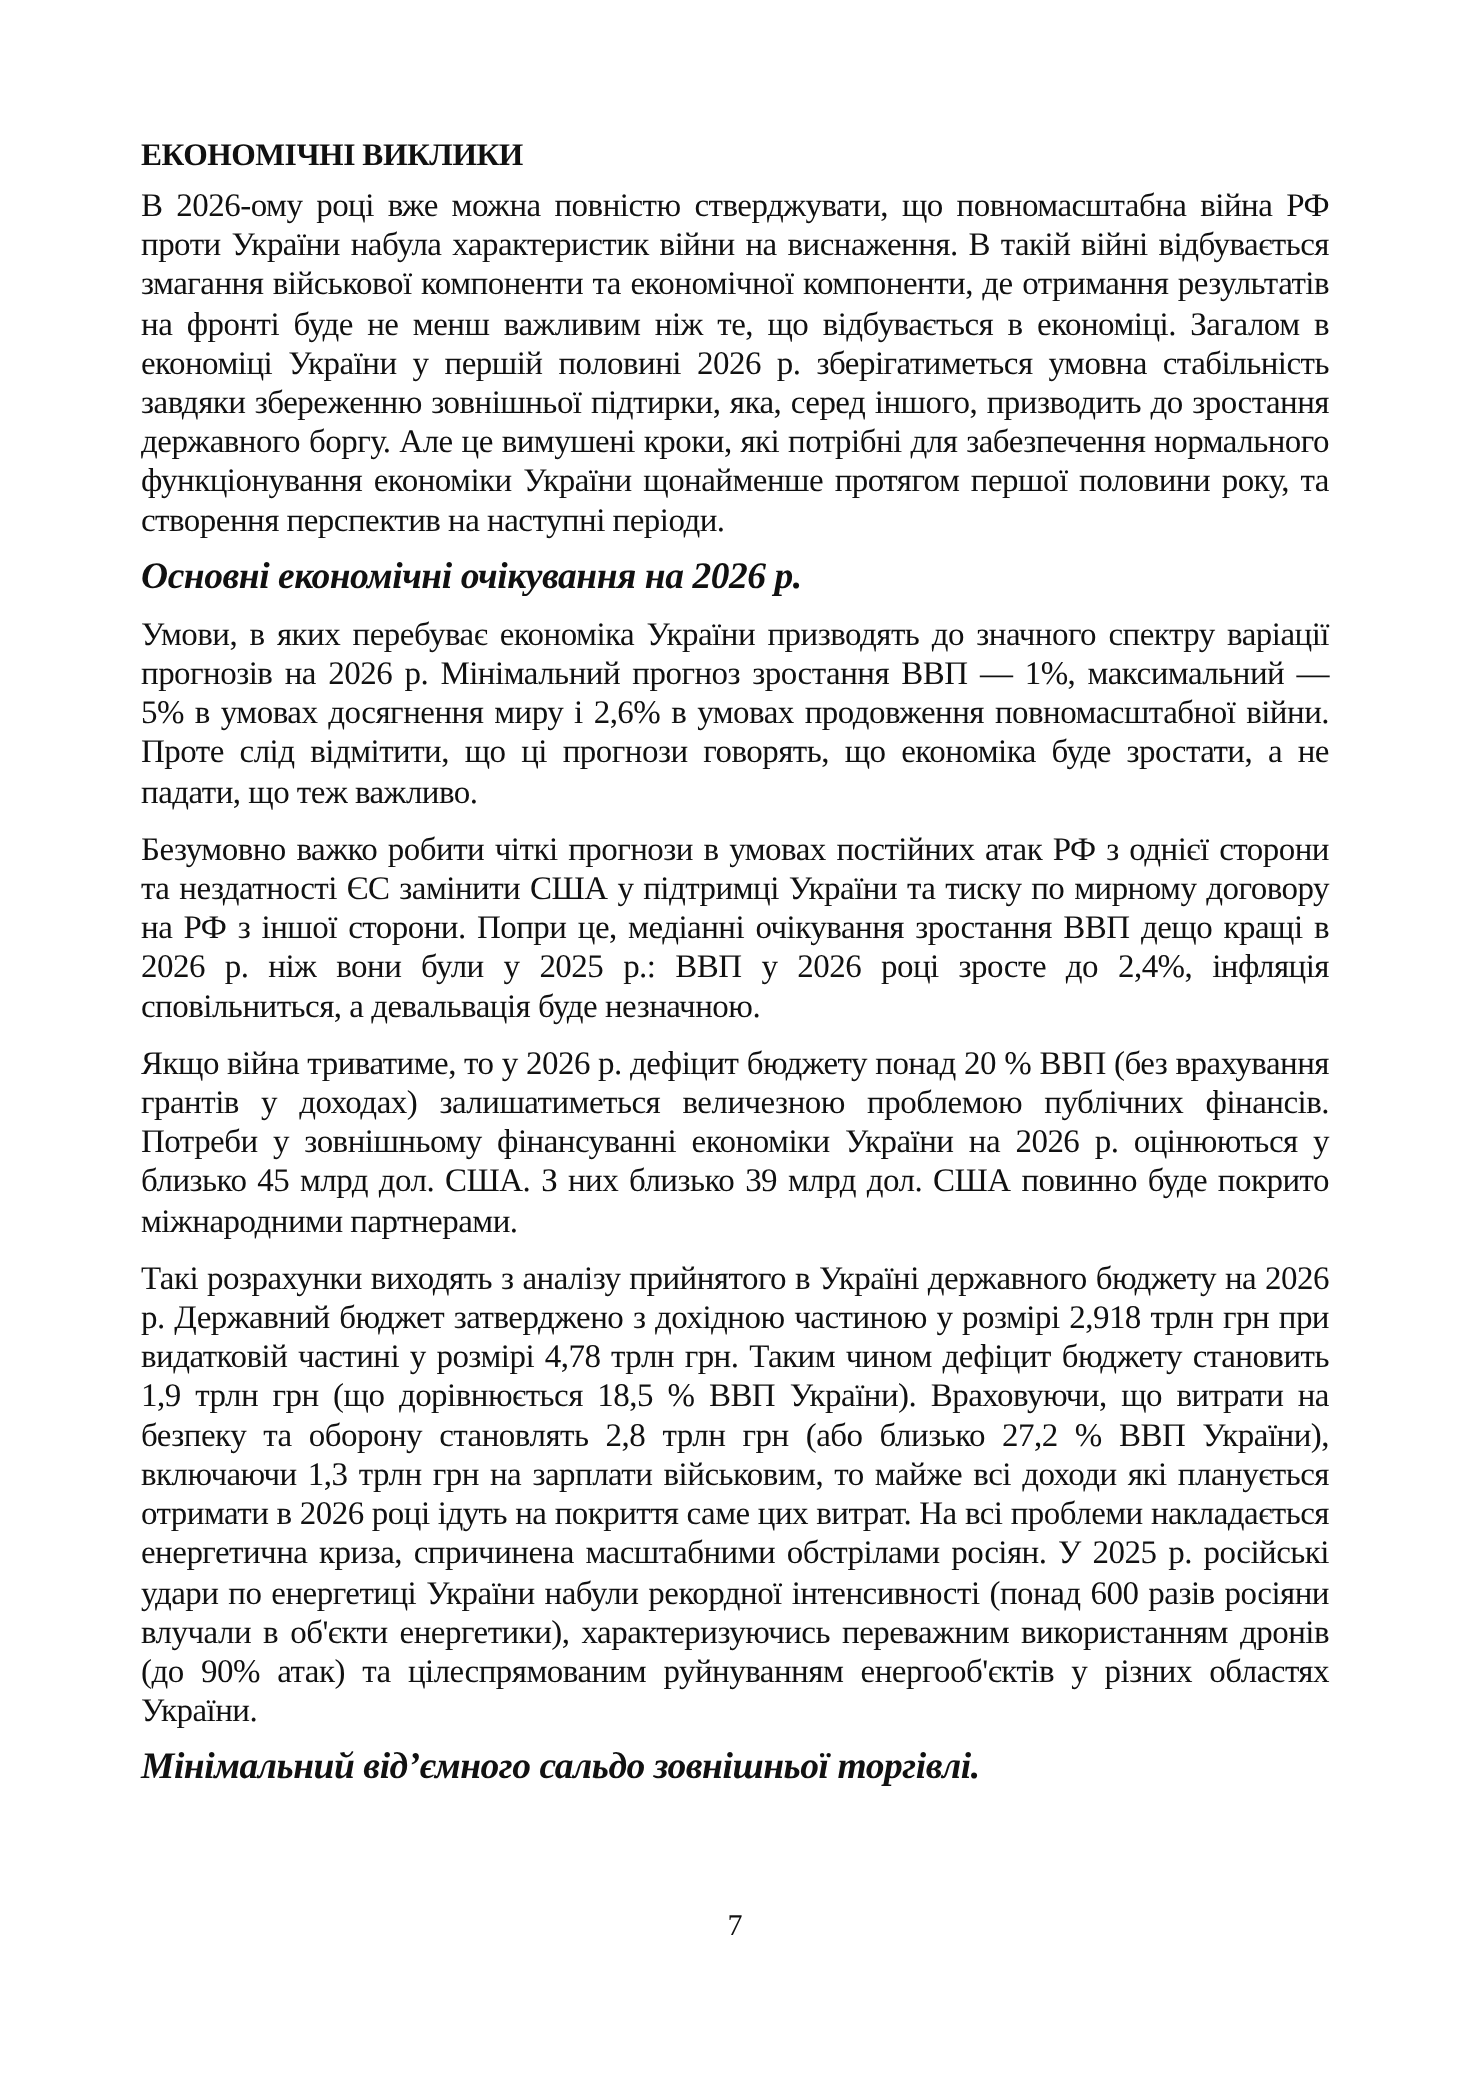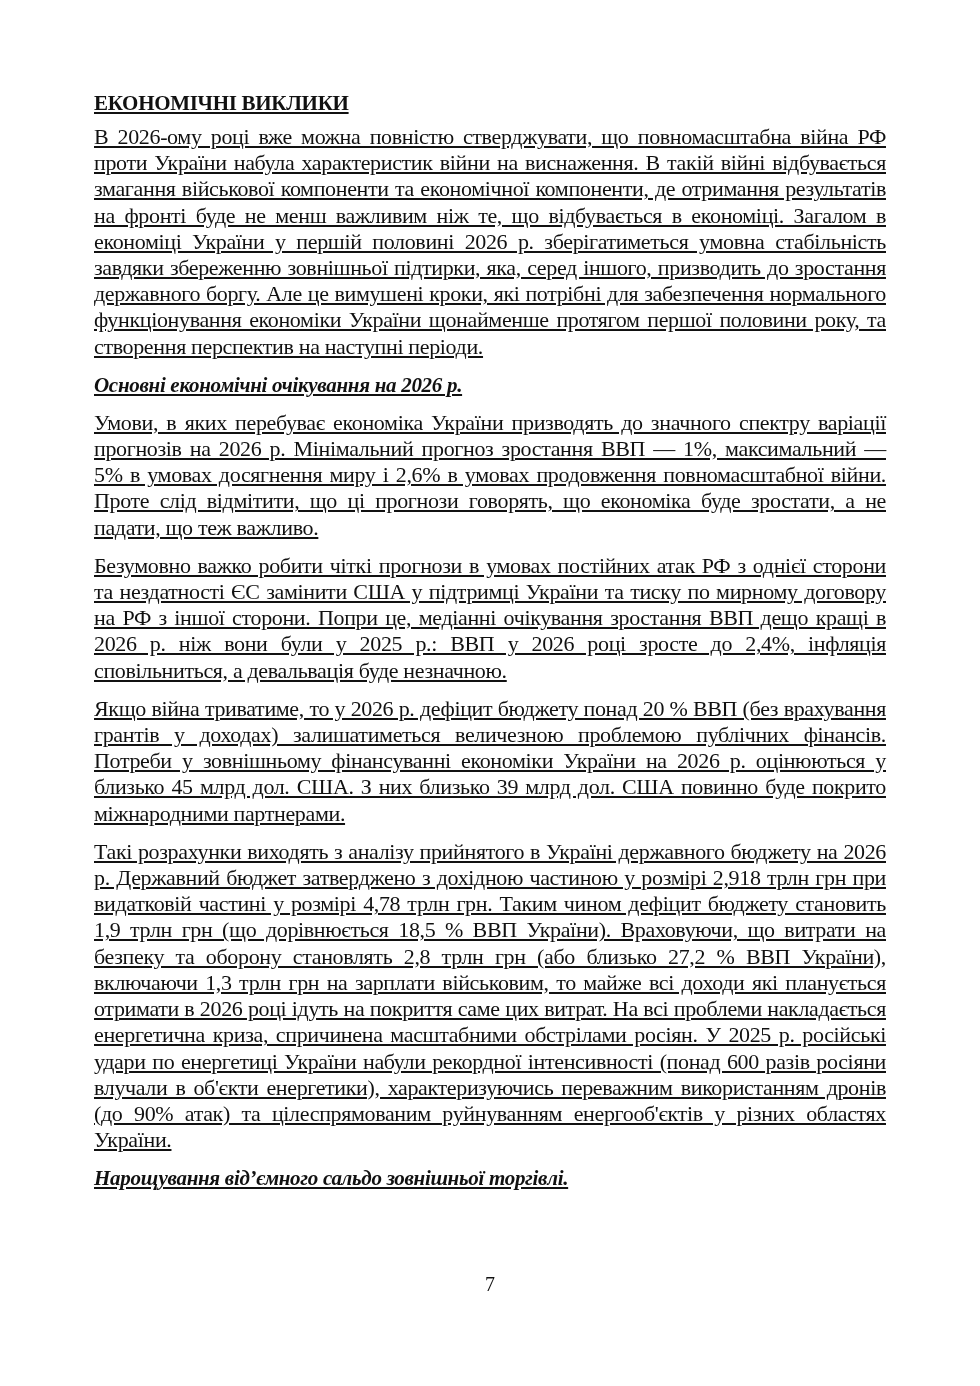--- a/index.html
+++ b/index.html
@@ -13,33 +13,32 @@
     position: relative;
     overflow: hidden;
     font-family: "Liberation Serif", "DejaVu Serif", serif;
     color: #111111;
   }
   .page {
     position: absolute;
     left: 94px;
     top: 90px;
     width: 792px;
-    text-decoration: underline;
   }
   .heading {
     font-weight: bold;
     font-size: 21px;
     line-height: 26px;
     margin: 0 0 8px 0;
     letter-spacing: -0.3px;
   }
   .subheading {
     font-weight: bold;
     font-style: italic;
-    font-size: 21px;
+    font-size: 25px;
     line-height: 26px;
     margin: 0 0 12px 0;
     letter-spacing: -0.3px;
   }
   .para {
     font-size: 22px;
     line-height: 26.2px;
     text-align: justify;
     margin: 0 0 12px 0;
     letter-spacing: -0.35px;
@@ -59,16 +58,16 @@
 <body>
 
 <div class="page">
   <h1 class="heading">ЕКОНОМІЧНІ ВИКЛИКИ</h1>
   <p class="para">В 2026-ому році вже можна повністю стверджувати, що повномасштабна війна РФ проти України набула характеристик війни на виснаження. В такій війні відбувається змагання військової компоненти та економічної компоненти, де отримання результатів на фронті буде не менш важливим ніж те, що відбувається в економіці. Загалом в економіці України у першій половині 2026 р. зберігатиметься умовна стабільність завдяки збереженню зовнішньої підтирки, яка, серед іншого, призводить до зростання державного боргу. Але це вимушені кроки, які потрібні для забезпечення нормального функціонування економіки України щонайменше протягом першої половини року, та створення перспектив на наступні періоди.</p>
   <h2 class="subheading">Основні економічні очікування на 2026 р.</h2>
   <p class="para">Умови, в яких перебуває економіка України призводять до значного спектру варіації прогнозів на 2026 р. Мінімальний прогноз зростання ВВП — 1%, максимальний — 5% в умовах досягнення миру і 2,6% в умовах продовження повномасштабної війни. Проте слід відмітити, що ці прогнози говорять, що економіка буде зростати, а не падати, що теж важливо.</p>
   <p class="para">Безумовно важко робити чіткі прогнози в умовах постійних атак РФ з однієї сторони та нездатності ЄС замінити США у підтримці України та тиску по мирному договору на РФ з іншої сторони. Попри це, медіанні очікування зростання ВВП дещо кращі в 2026 р. ніж вони були у 2025 р.: ВВП у 2026 році зросте до 2,4%, інфляція сповільниться, а девальвація буде незначною.</p>
   <p class="para">Якщо війна триватиме, то у 2026 р. дефіцит бюджету понад 20 % ВВП (без врахування грантів у доходах) залишатиметься величезною проблемою публічних фінансів. Потреби у зовнішньому фінансуванні економіки України на 2026 р. оцінюються у близько 45 млрд дол. США. З них близько 39 млрд дол. США повинно буде покрито міжнародними партнерами.</p>
   <p class="para">Такі розрахунки виходять з аналізу прийнятого в Україні державного бюджету на 2026 р. Державний бюджет затверджено з дохідною частиною у розмірі 2,918 трлн грн при видатковій частині у розмірі 4,78 трлн грн. Таким чином дефіцит бюджету становить 1,9 трлн грн (що дорівнюється 18,5 % ВВП України). Враховуючи, що витрати на безпеку та оборону становлять 2,8 трлн грн (або близько 27,2 % ВВП України), включаючи 1,3 трлн грн на зарплати військовим, то майже всі доходи які планується отримати в 2026 році ідуть на покриття саме цих витрат. На всі проблеми накладається енергетична криза, спричинена масштабними обстрілами росіян. У 2025 р. російські удари по енергетиці України набули рекордної інтенсивності (понад 600 разів росіяни влучали в об'єкти енергетики), характеризуючись переважним використанням дронів (до 90% атак) та цілеспрямованим руйнуванням енергооб'єктів у різних областях України.</p>
-  <h2 class="subheading">Нарощування від’ємного сальдо зовнішньої торгівлі.</h2>
+  <h2 class="subheading">Мінімальний від’ємного сальдо зовнішньої торгівлі.</h2>
 </div>
 
 <div class="page-number">7</div>
 
 </body></html>

